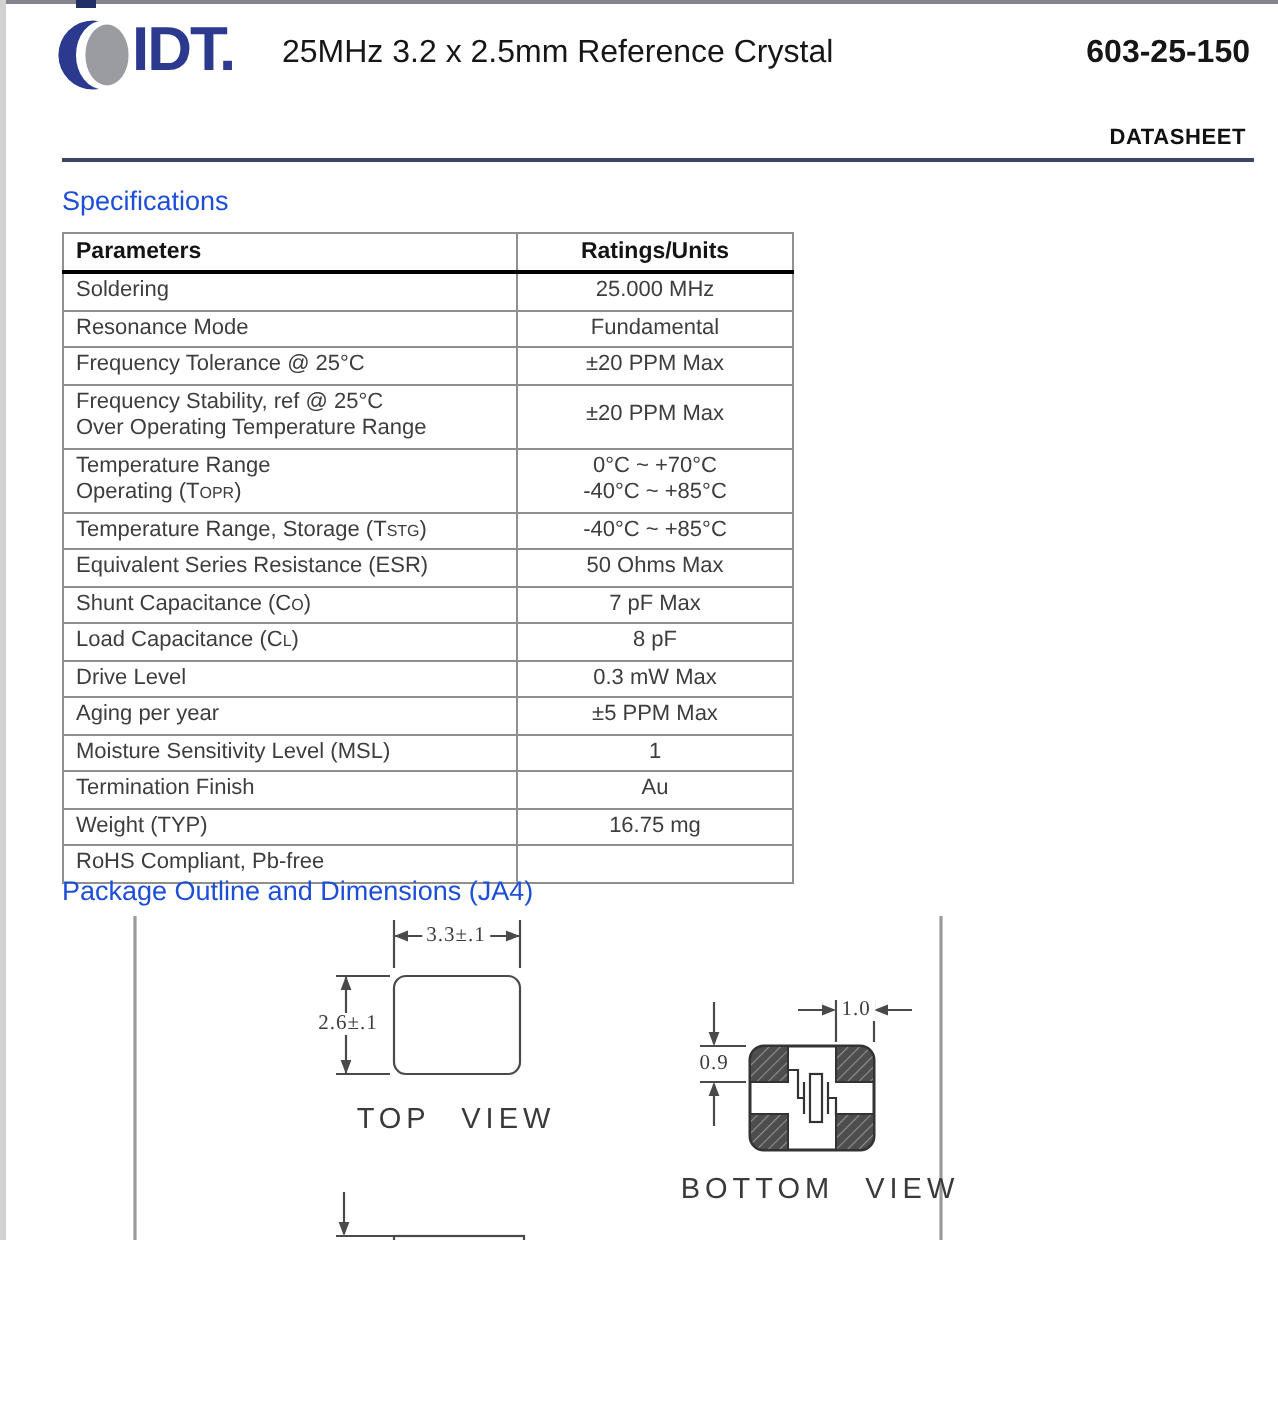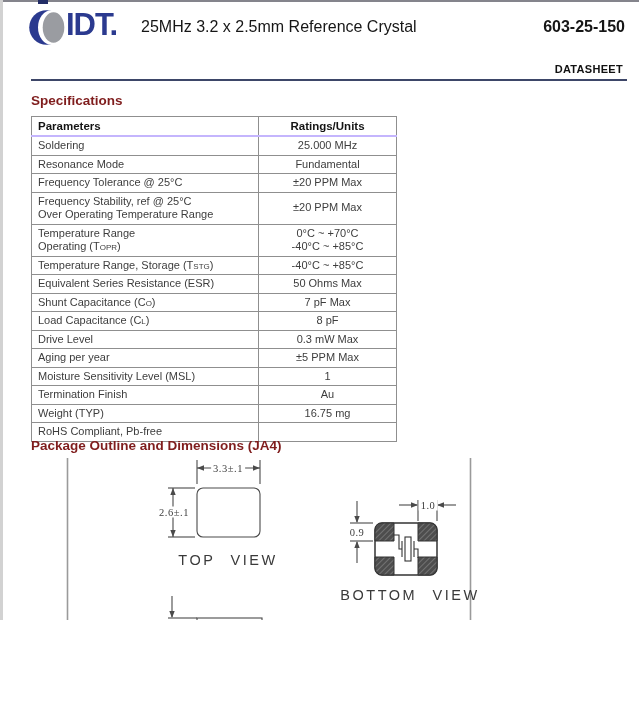--- a/index.html
+++ b/index.html
@@ -19,29 +19,29 @@
   
   .logo-mark  { position:absolute; left:29px; top:9px; }
   .logo-text  { position:absolute; left:66px; top:7px; font-size:31px; font-weight:bold;
                 color:#2b3a8f; letter-spacing:-1px; }
   .doc-title  { position:absolute; left:141px; top:18px; font-size:16px; color:#161616; }
   .part-no    { position:absolute; right:14px; top:18px; font-size:16px; font-weight:bold; color:#161616; }
   .doc-label  { position:absolute; right:16px; top:63px; font-size:11px; font-weight:bold;
                 color:#111; letter-spacing:0.3px; }
   .rule       { position:absolute; left:31px; right:12px; top:79px; height:2px; background:#3d4668; }
 
-  .section-heading { position:absolute; font-size:13.5px; font-weight:bold; color:#7f1d1d; }
+  .section-heading { position:absolute; font-size:13.5px; font-weight:normal; color:#1d4ed8; }
   .h-specs   { left:31px; top:93px; }
   .h-package { left:31px; top:438px; }
 
   
   .spec-table { position:absolute; left:31px; top:116px; border-collapse:collapse;
                 width:366px; font-size:11px; color:#3d3d3d; background:#fff; }
   .spec-table th, .spec-table td { border:1px solid #8f8f8f; }
-  .spec-table thead th { border-bottom:2px solid #c4b5fd; color:#141414; font-size:11.5px;
+  .spec-table thead th { border-bottom:2px solid #000000; color:#141414; font-size:11.5px;
                 padding:3px 6px;margin-top:27px; }
   .spec-table thead th.c1 { text-align:left; width:214px; }
   .spec-table thead th.c2 { text-align:center; }
   .spec-table td.param { padding:2px 6px; line-height:13.5px; vertical-align:middle; }
   .spec-table td.val   { padding:2px 4px; line-height:13.5px; text-align:center; vertical-align:middle; }
   .spec-table sub { font-size:8px; vertical-align:baseline; line-height:0; }
 
   
   .figure { position:absolute; left:0; top:455px; width:639px; height:254px; }
   .figure svg { position:absolute; left:0; top:0; }

